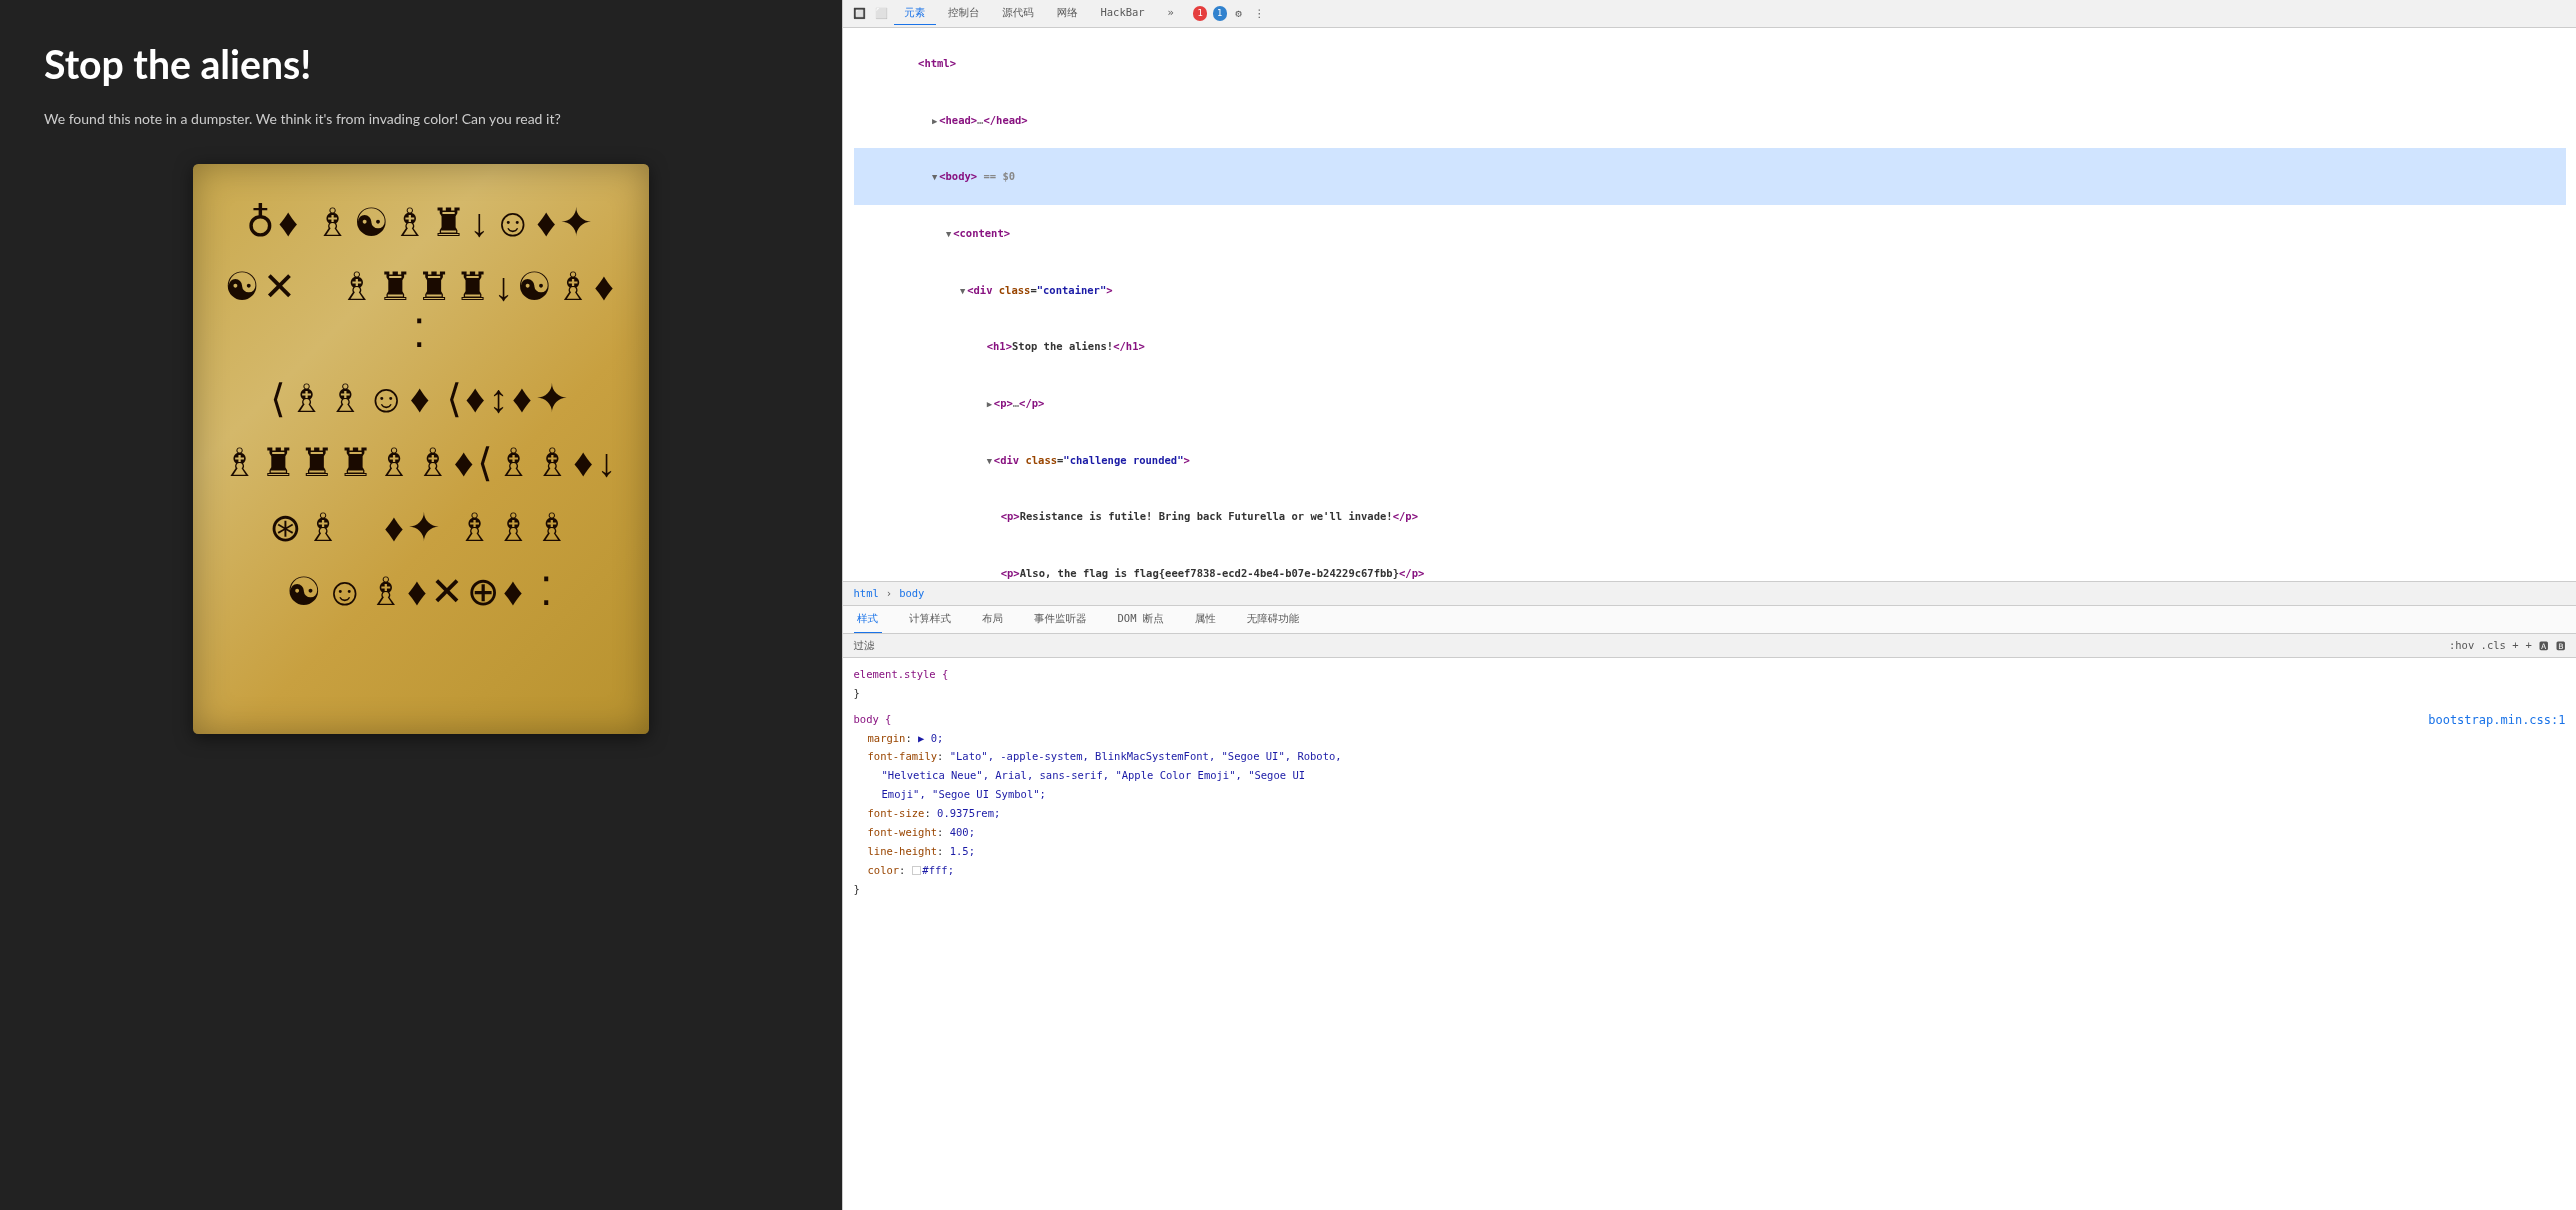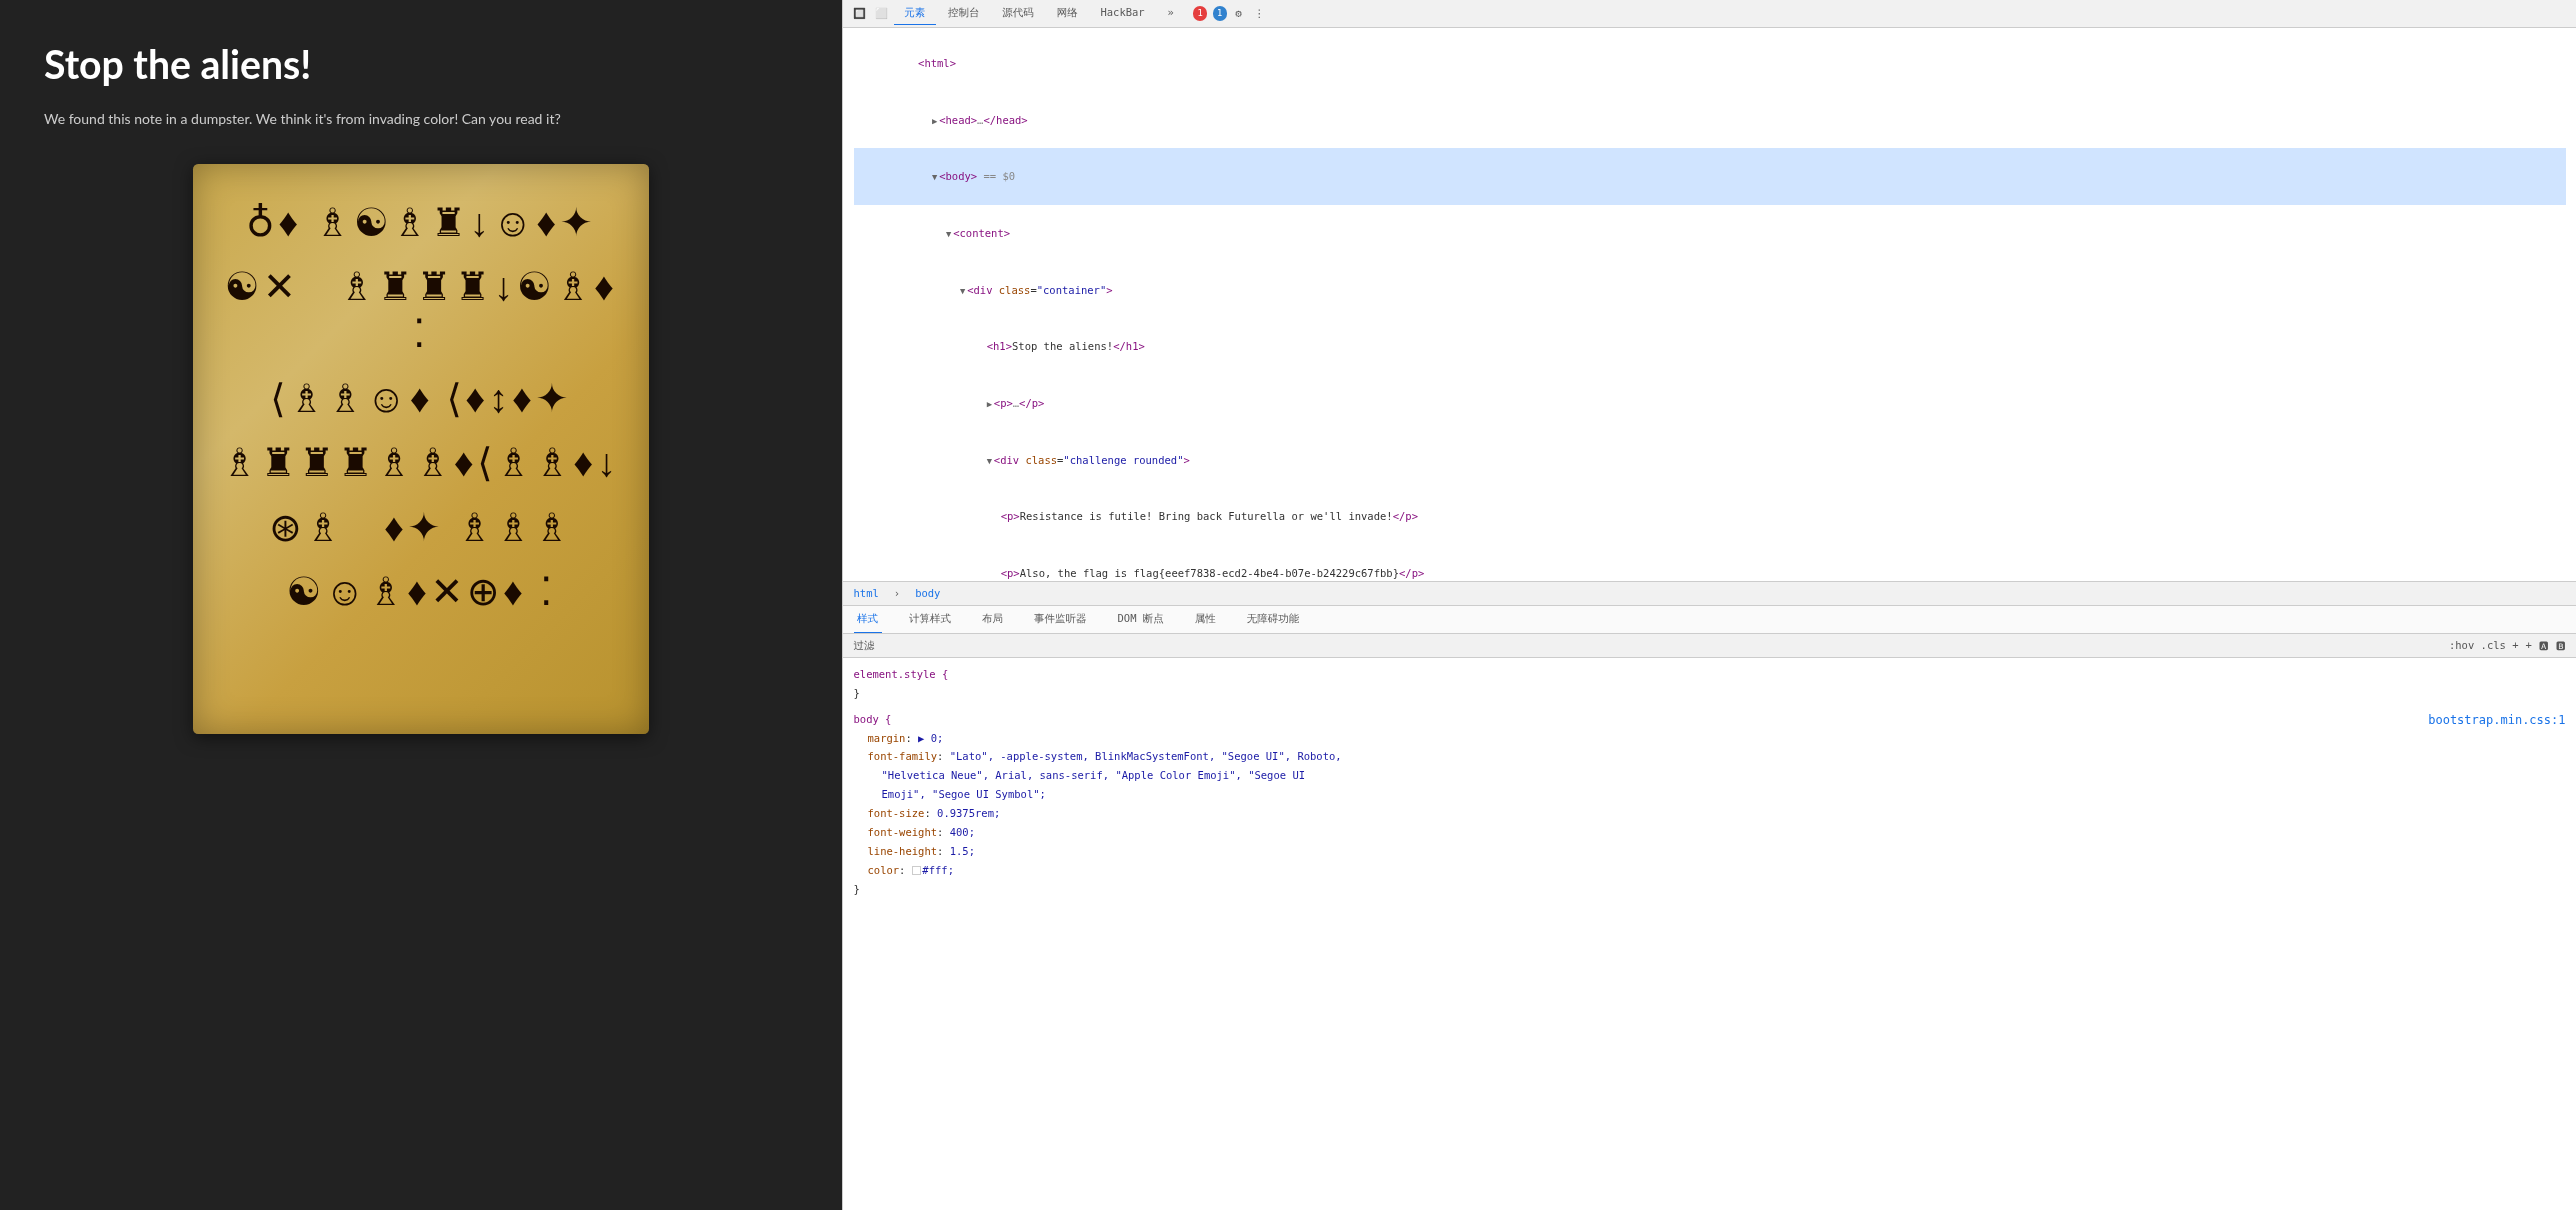--- a/index.html
+++ b/index.html
@@ -40,38 +40,38 @@
 
     .devtools-tabs-bar { display: flex; background: #f1f1f1; border-bottom: 0.9px solid #ccc; padding: 0 7px; align-items: center; height: 28px; gap: 1.8px; }
     .devtools-tab { padding: 3.5px 10.5px; font-size: 10.5px; cursor: pointer; color: #5a5a5a; border-bottom: 1.8px solid transparent; }
     .devtools-tab.active { color: #1a73e8; border-bottom: 1.8px solid #1a73e8; }
 
     .devtools-icons { display: flex; gap: 5.3px; margin-left: 7px; align-items: center; }
     .devtools-icon-btn { font-size: 10.5px; color: #555; cursor: pointer; padding: 1.8px 3.5px; }
     .badge-red { background: #e53e3e; color: #fff; border-radius: 8.8px; padding: 0.9px 4.4px; font-size: 8.8px; }
     .badge-blue { background: #3182ce; color: #fff; border-radius: 8.8px; padding: 0.9px 4.4px; font-size: 8.8px; }
 
-    .dom-tree { flex: 1; padding: 7px 10.5px; overflow: auto; background: #fff; font-size: 10.5px; line-height: 1.8; }
+    .dom-tree { flex: 1; padding: 7px 10.5px; overflow: auto; background: #fff; font-size: 10.5px; line-height: 1.8; font-weight: bold; }
 
     .dom-line { white-space: pre; cursor: default; }
     .dom-indent-1 { padding-left: 14px; }
     .dom-indent-2 { padding-left: 28px; }
     .dom-indent-3 { padding-left: 42px; }
     .dom-indent-4 { padding-left: 56px; }
     .dom-indent-5 { padding-left: 70px; }
 
     .tag { color: #881280; }
     .attr-name { color: #994500; }
     .attr-val { color: #1a1aa6; }
     .text-node { color: #333; }
     .selected-line { background: #d0e4ff; }
     .dom-dots { color: #888; }
     .tri { font-size: 8.8px; color: #666; margin-right: 1.8px; }
 
-    .devtools-breadcrumb { background: #f1f1f1; border-top: 0.9px solid #ccc; border-bottom: 0.9px solid #ccc; padding: 3.5px 10.5px; font-size: 10.5px; display: flex; gap: 15px; color: #5a5a5a; }
+    .devtools-breadcrumb { background: #f1f1f1; border-top: 0.9px solid #ccc; border-bottom: 0.9px solid #ccc; padding: 3.5px 10.5px; font-size: 10.5px; display: flex; gap: 7px; color: #5a5a5a; }
     .breadcrumb-item { color: #1a73e8; cursor: pointer; }
 
     .styles-tabs { display: flex; border-bottom: 0.9px solid #ccc; background: #fafafa; padding: 0 10.5px; gap: 24px; }
     .styles-tab { padding: 5.3px 3.5px; font-size: 10.5px; color: #5a5a5a; cursor: pointer; border-bottom: 1.8px solid transparent; }
     .styles-tab.active { color: #1a73e8; border-bottom: 1.8px solid #1a73e8; }
 
     .styles-filter-bar { display: flex; align-items: center; background: #f1f1f1; border-bottom: 0.9px solid #ccc; padding: 3.5px 10.5px; gap: 7px; font-size: 10.5px; color: #555; }
     .filter-input { border: none; background: transparent; outline: none; font-size: 10.5px; flex: 1; }
     .filter-pseudo { color: #555; margin-left: auto; }
 

